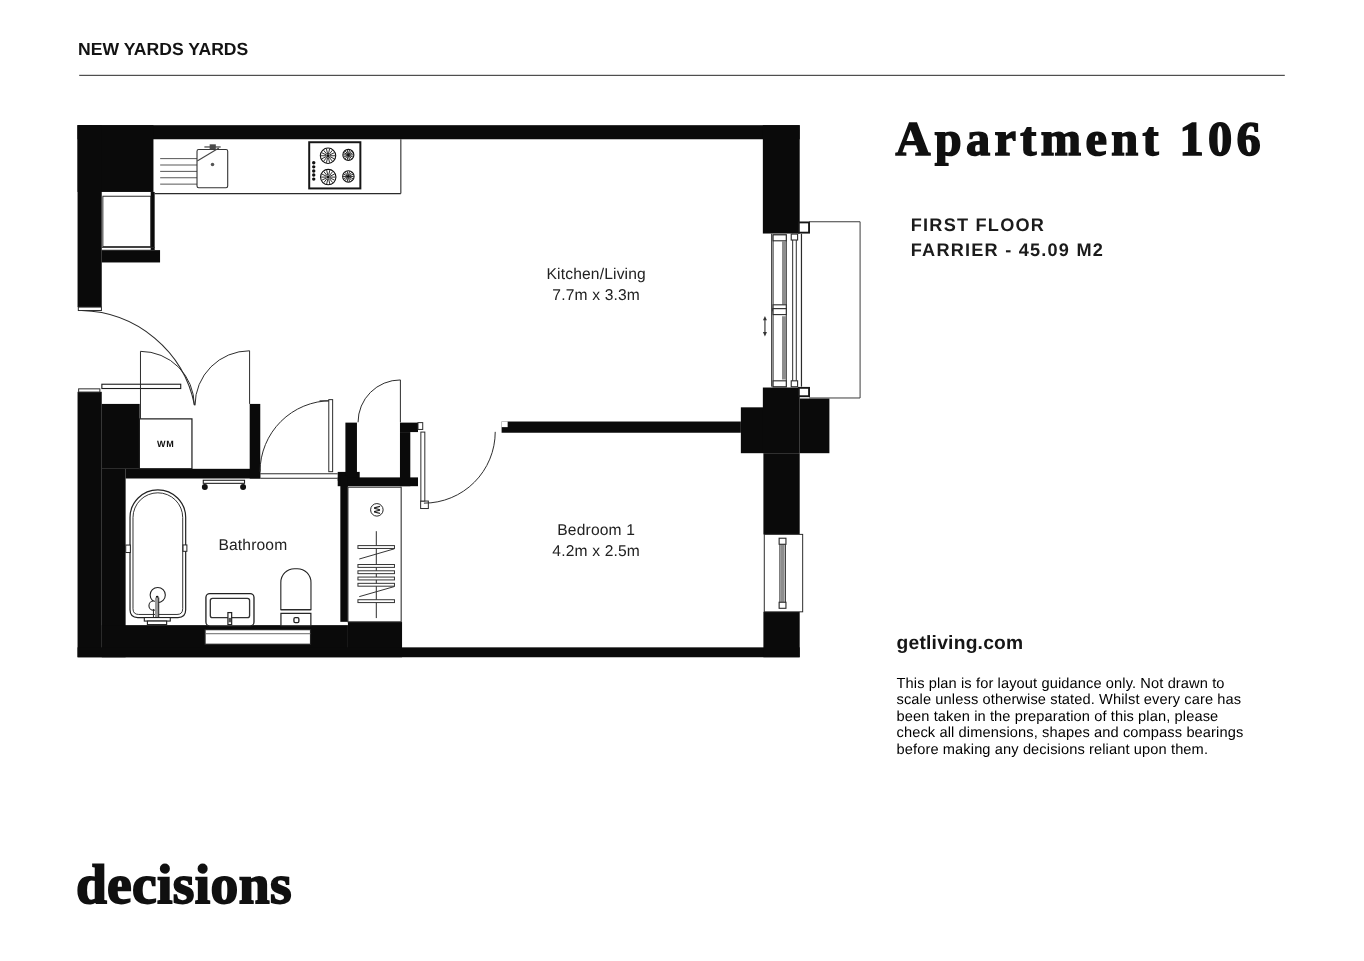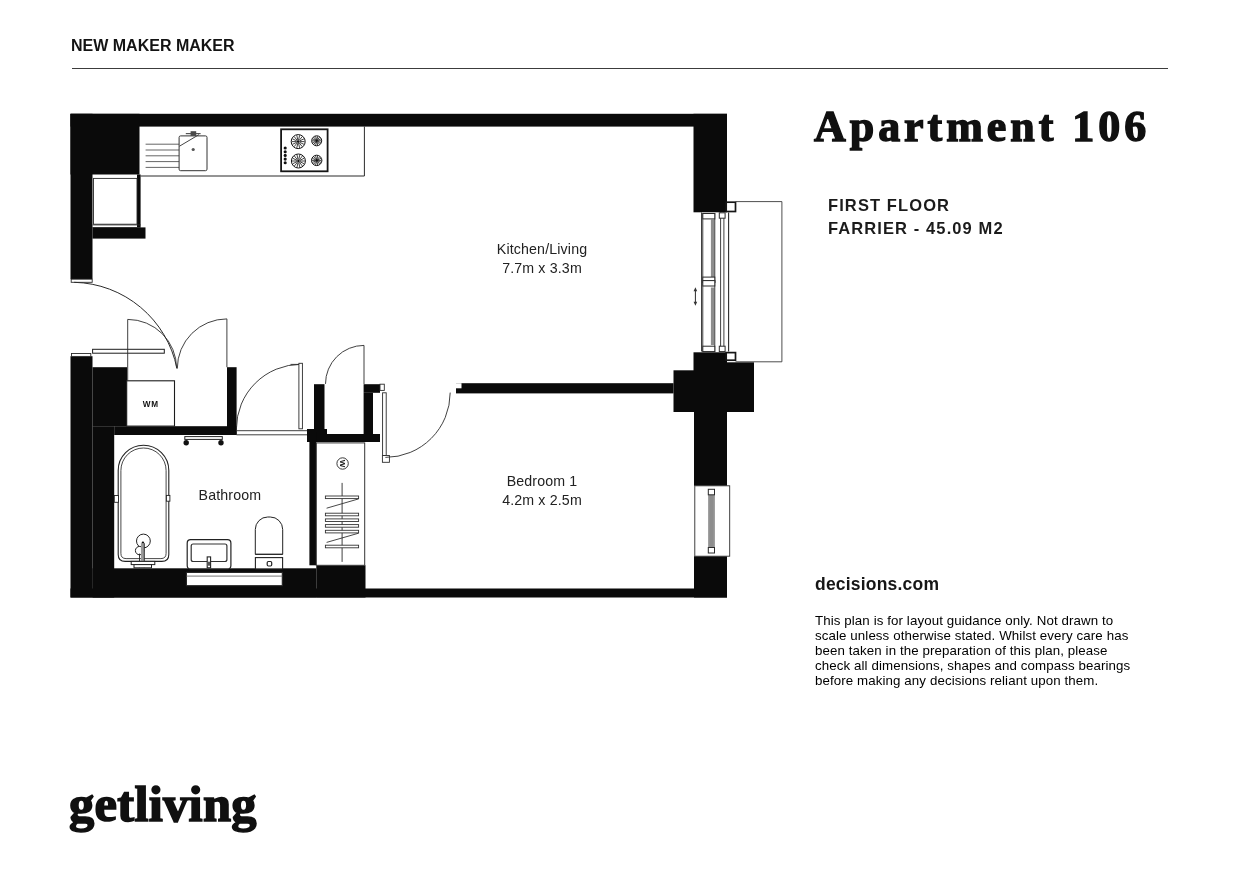--- a/index.html
+++ b/index.html
@@ -213,19 +213,19 @@
 <rect x="255.4" y="557.6" width="27.2" height="11.3" fill="#fff" stroke="#222" stroke-width="1.1"></rect>
 <rect x="267.2" y="561.5" width="4.5" height="4.5" fill="#fff" rx="1.2" stroke="#222" stroke-width="1.2"></rect>
 <rect x="186.4" y="572.4" width="95.9" height="13.3" fill="#fff" stroke="#222" stroke-width="1.1"></rect>
 <line x1="186.4" y1="576.1" x2="282.3" y2="576.1" stroke="#666" stroke-width="0.9"></line>
 <text x="542" y="253.8" font-size="14.2" text-anchor="middle" fill="#222" font-family="Liberation Sans, sans-serif" letter-spacing="0.15">Kitchen/Living</text>
 <text x="542" y="272.6" font-size="14.2" text-anchor="middle" fill="#222" font-family="Liberation Sans, sans-serif" letter-spacing="0.15">7.7m x 3.3m</text>
 <text x="542" y="486.2" font-size="14.2" text-anchor="middle" fill="#222" font-family="Liberation Sans, sans-serif" letter-spacing="0.15">Bedroom 1</text>
 <text x="542" y="505.0" font-size="14.2" text-anchor="middle" fill="#222" font-family="Liberation Sans, sans-serif" letter-spacing="0.15">4.2m x 2.5m</text>
 <text x="229.9" y="500.2" font-size="14.2" text-anchor="middle" fill="#222" font-family="Liberation Sans, sans-serif" letter-spacing="0.15">Bathroom</text>
 </svg>
-<div class="abs hdr">NEW MAKER MAKER</div>
+<div class="abs hdr">NEW YARDS YARDS</div>
 <div class="abs rule"></div>
 <div class="abs title">Apartment 106</div>
 <div class="abs sub">FIRST FLOOR<br>FARRIER - 45.09 M2</div>
-<div class="abs gweb">decisions.com</div>
+<div class="abs gweb">getliving.com</div>
 <div class="abs disc">This plan is for layout guidance only. Not drawn to<br>scale unless otherwise stated. Whilst every care has<br>been taken in the preparation of this plan, please<br>check all dimensions, shapes and compass bearings<br>before making any decisions reliant upon them.</div>
-<div class="abs logo">getliving</div>
+<div class="abs logo">decisions</div>
 
 </body></html>

